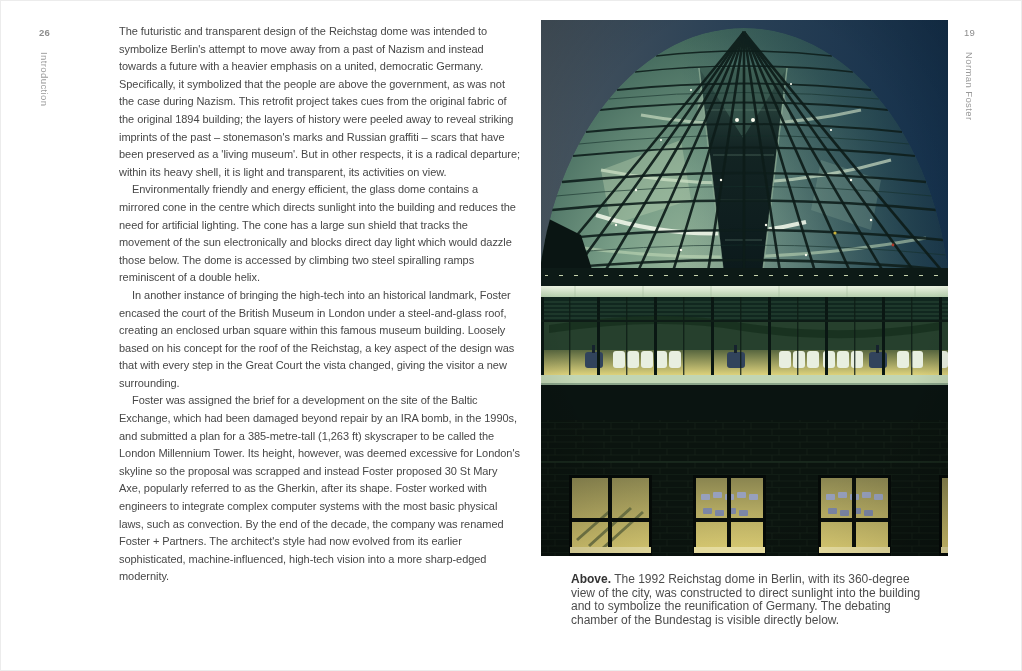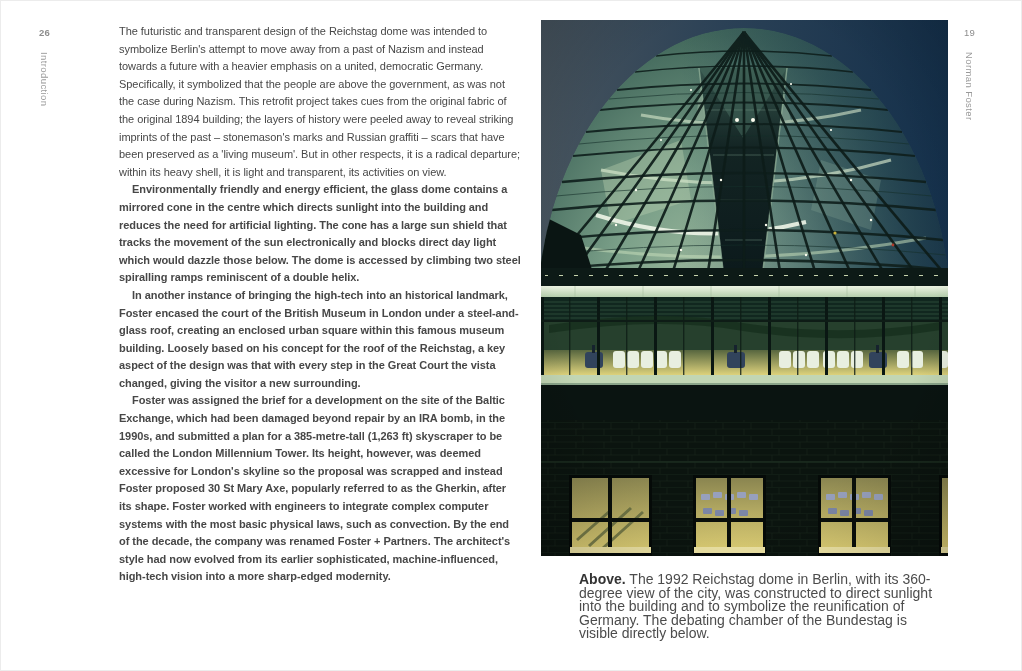--- a/index.html
+++ b/index.html
@@ -33,34 +33,33 @@
   #side-label-right { left:975px; top:52px; }
   .body-text {
     position:absolute;
     left:78px; top:23px; width:402px;
     font-size:11px;
     line-height:17.6px;
     color:#474747;
     letter-spacing:-0.05px;
     margin-left:41px;
   }
-  .body-text p + p { text-indent:13px;font-weight:bold; }
+  .body-text p + p { text-indent:13px; }
   .photo-frame {
     position:absolute;
     left:541px; top:20px; width:407px; height:536px;
     background:#15201d;
   }
   .photo-frame svg { display:block; width:100%; height:100%; }
   .caption {
     position:absolute;
     left:571px; top:573px; width:354px;
-    font-size:14px;
+    font-size:12px;
     line-height:13.6px;
     color:#4c4c4c;
-    margin-left:8px;
   }
   .caption .cap-prefix { font-weight:bold; color:#333; }
 </style>
 </head>
 <body>
 
 <div class="page-num" id="page-num-left">26</div>
 <div class="side-label" id="side-label-left">Introduction</div>
 
 <div class="body-text">

